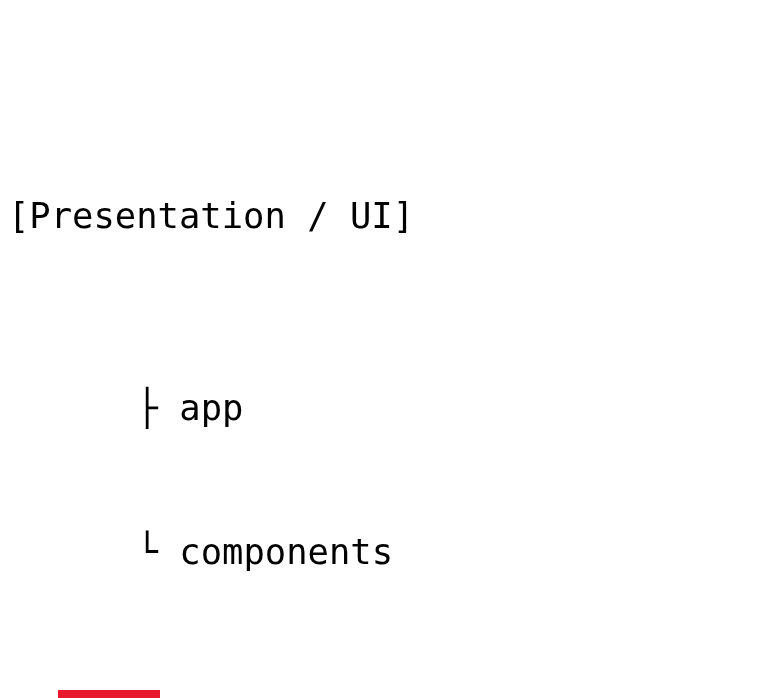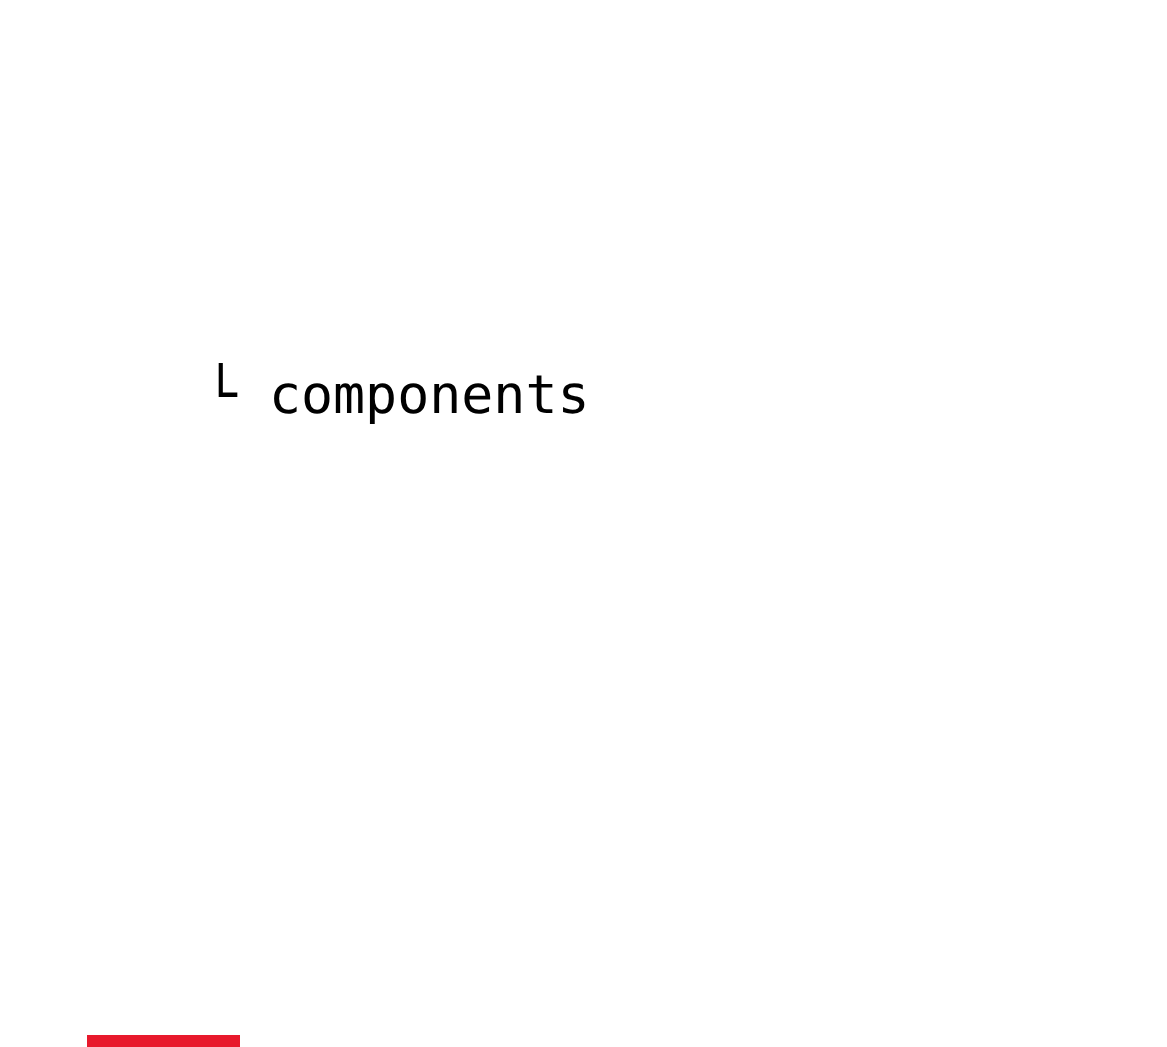--- a/index.html
+++ b/index.html
@@ -44,20 +44,24 @@
     height: 8px;
     background: #e8192c;
   }
 </style>
 </head>
 <body>
 
 <div class="tree">
 
   
+  <div class="line header">[Presentation / UI]</div>
+  <div class="line child">
+    <span class="connector">├</span><span class="node-name">app</span>
+  </div>
   <div class="line child">
     <span class="connector">└</span><span class="node-name">components</span>
   </div>
 
   
 
   
   
   
 

